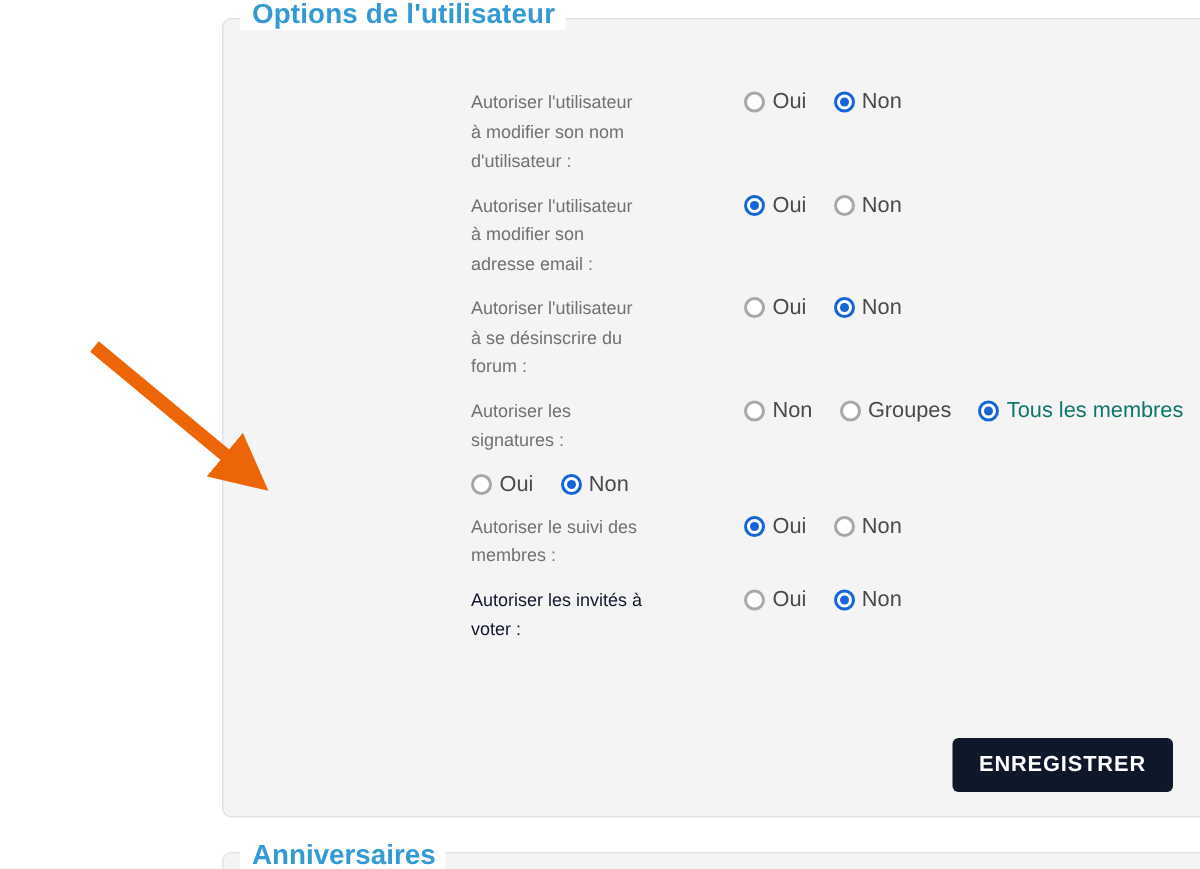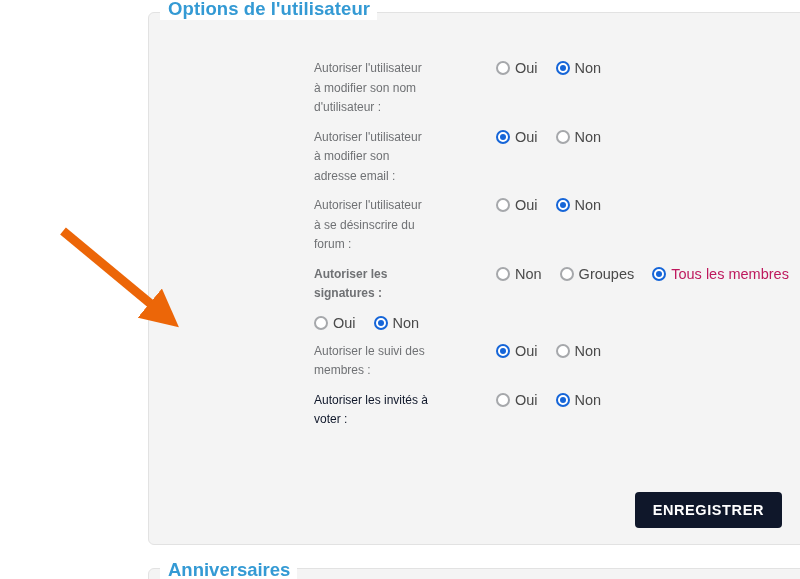--- a/index.html
+++ b/index.html
@@ -227,34 +227,34 @@
               <span class="radio"></span>
               <span class="opt-label" style="color: rgb(74, 74, 74);">Oui</span>
             </label>
             <label class="opt">
               <span class="radio checked"></span>
               <span class="opt-label" style="color: rgb(74, 74, 74);">Non</span>
             </label>
           </div>
         </div>
         <div class="row">
-          <div class="row-label" style="color: rgb(111, 113, 116); font-weight: bold;">Autoriser les
+          <div class="row-label" style="color: rgb(111, 113, 116);">Autoriser les
 signatures :</div>
           <div class="row-options">
             <label class="opt">
               <span class="radio"></span>
               <span class="opt-label" style="color: rgb(74, 74, 74);">Non</span>
             </label>
             <label class="opt">
               <span class="radio"></span>
               <span class="opt-label" style="color: rgb(74, 74, 74);">Groupes</span>
             </label>
             <label class="opt">
               <span class="radio checked"></span>
-              <span class="opt-label" style="color: #be185d;">Tous les membres</span>
+              <span class="opt-label" style="color: #0f766e;">Tous les membres</span>
             </label>
           </div>
         </div>
         <div class="row">
           <div class="row-options">
             <label class="opt">
               <span class="radio"></span>
               <span class="opt-label" style="color: rgb(74, 74, 74);">Oui</span>
             </label>
             <label class="opt">

